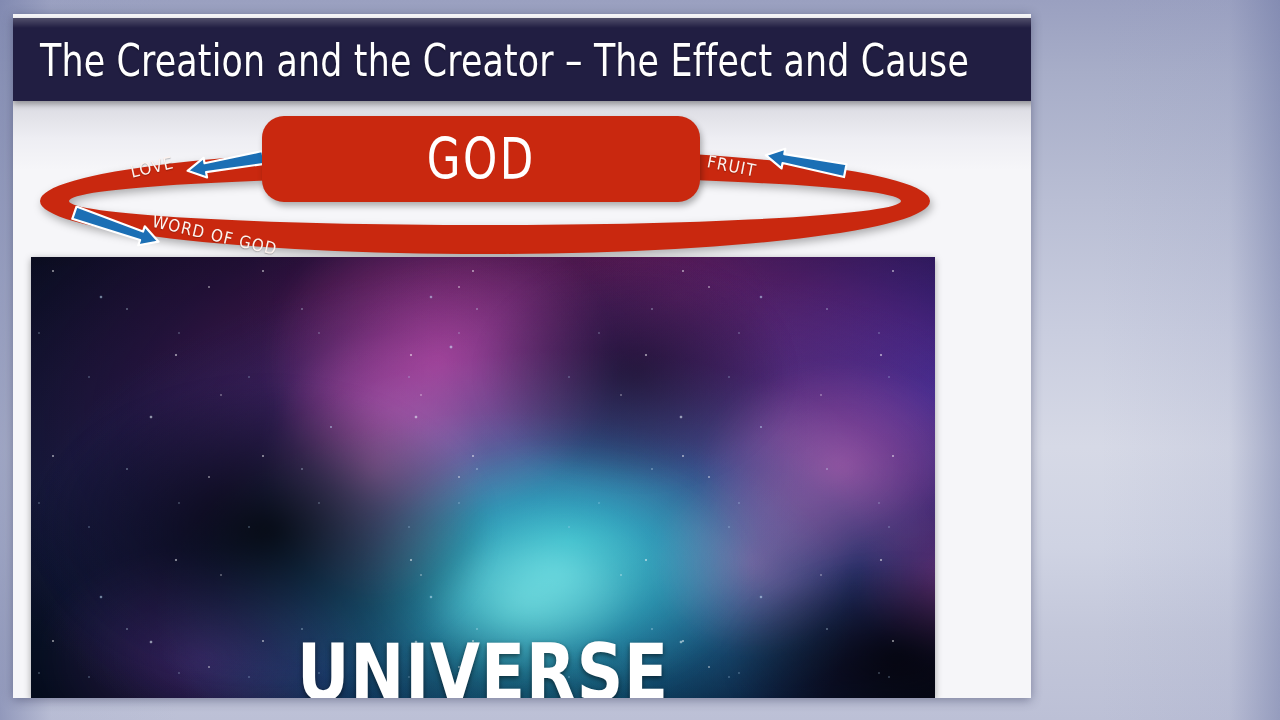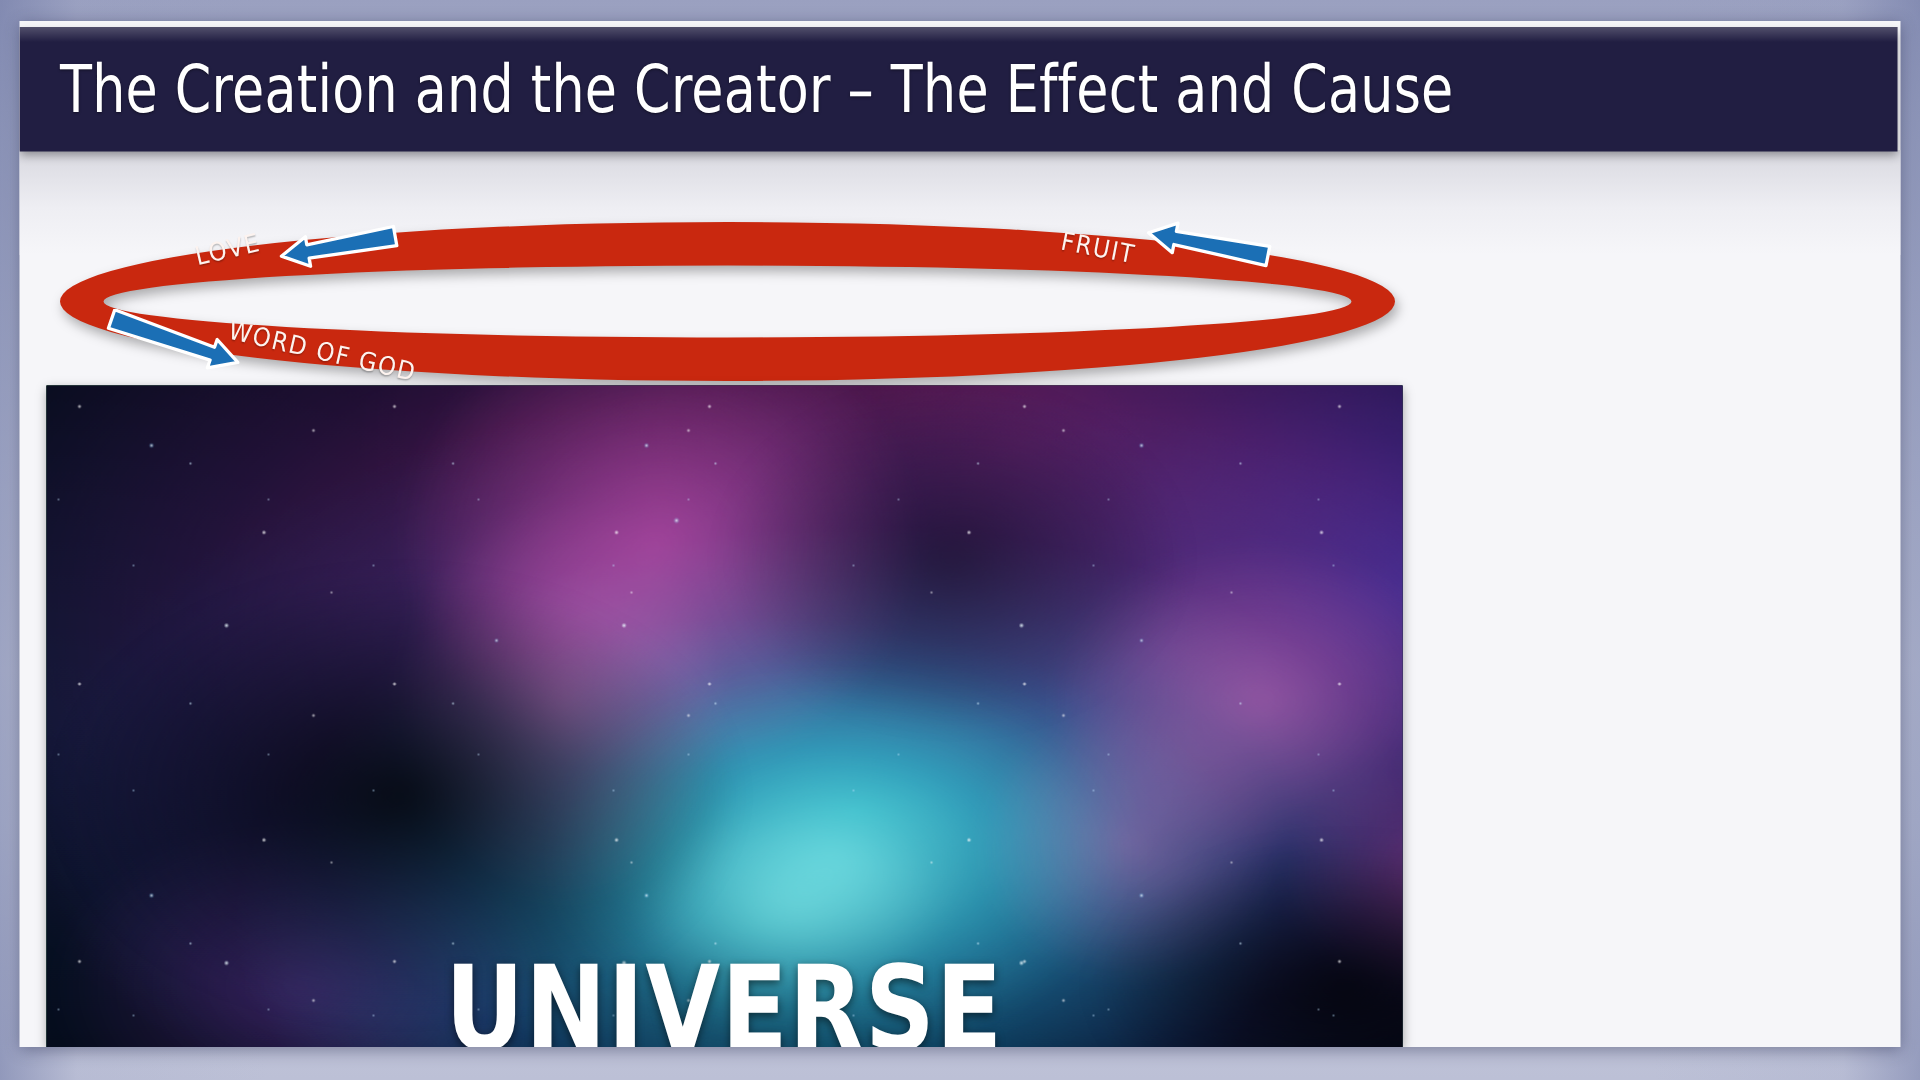--- a/index.html
+++ b/index.html
@@ -34,21 +34,21 @@
         rgba(255,255,255,0) 86%,
         rgba(150,158,195,.14) 96%,
         rgba(110,120,165,.5) 100%);
     pointer-events:none;
   }
 
   
   #slide {
     position: absolute;
     left: 13px; top: 14px;
-    width: 1254px; height: 684px;
+    width: 1018px; height: 684px;
     background: #f6f6f9;
     box-shadow: 0 2px 10px rgba(40,45,80,.45);
     overflow: hidden;
   }
   
   #slide::before{
     content:"";
     position:absolute;
     left:0; top:86px; right:0; height:70px;
     background: linear-gradient(180deg, #d9d9e0 0%, #eeeef3 55%, #f6f6f9 100%);
@@ -271,20 +271,23 @@
           <g transform="rotate(19 48 21)">
             <path d="M93,21 L75,11 L75,16.5 L4,14.5 L4,27.5 L75,25.5 L75,31 Z" fill="#1B6FB5" stroke="#ffffff" stroke-width="2.2" stroke-linejoin="round"></path>
           </g>
         </svg>
       </div>
 
       <div class="ring-label" id="label-love">LOVE</div>
       <div class="ring-label" id="label-fruit">FRUIT</div>
       <div class="ring-label" id="label-word">WORD OF GOD</div>
 
+      <div id="god-box">
+        <span id="god-label">GOD</span>
+      </div>
 
     </div>
 
     <div id="universe">
       <div class="neb base"></div>
       <div class="neb streaks"></div>
       <div class="neb core"></div>
       <div class="neb dust"></div>
       <div class="stars"></div>
       <div class="stars big"></div>

